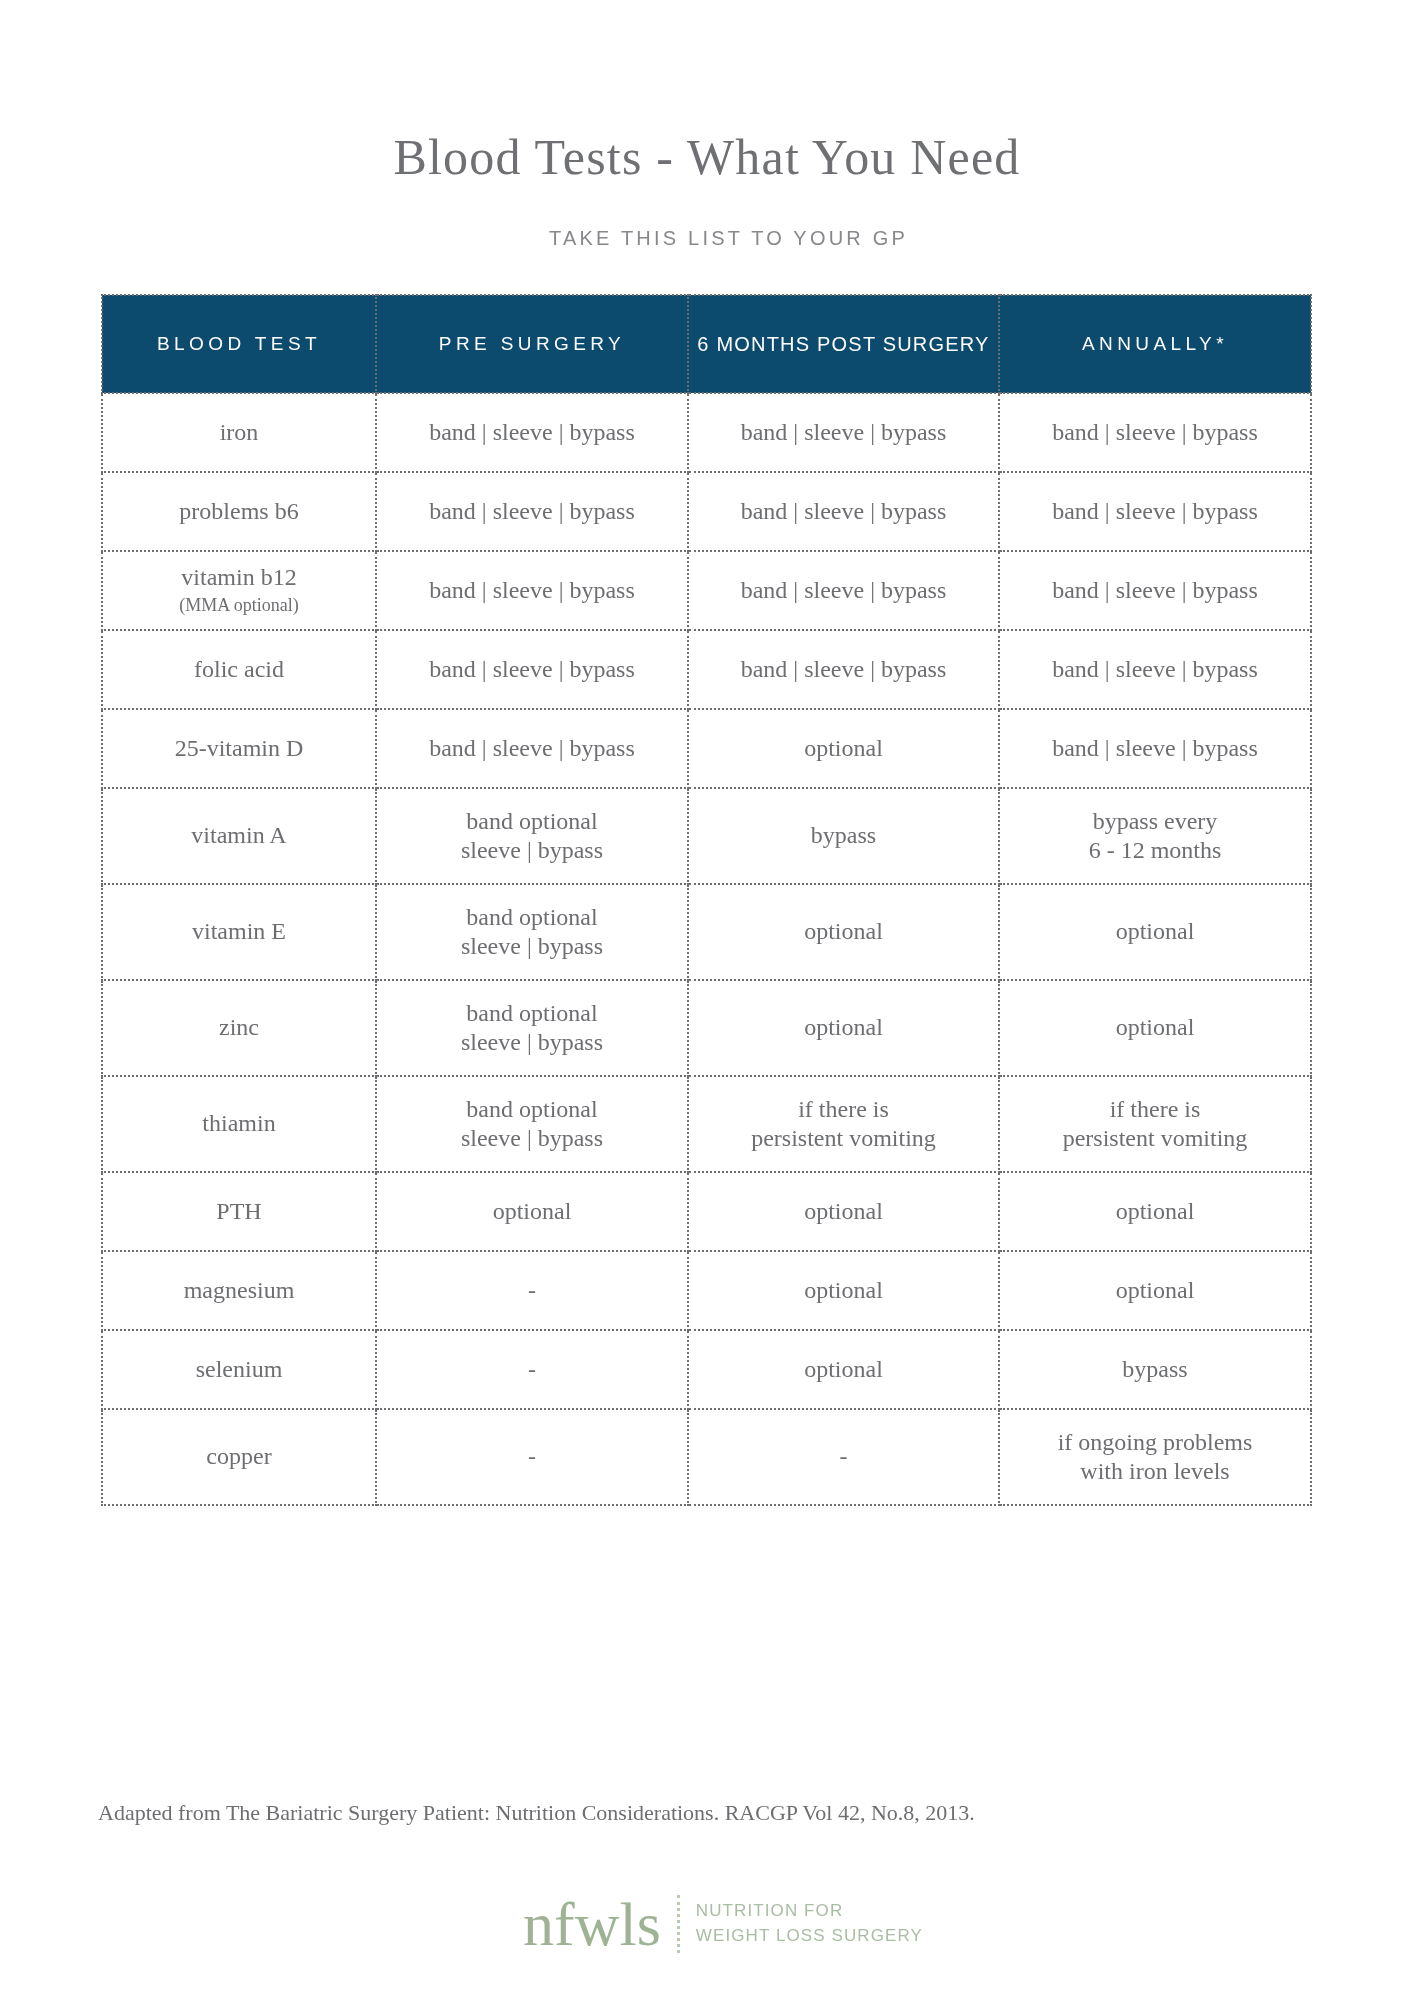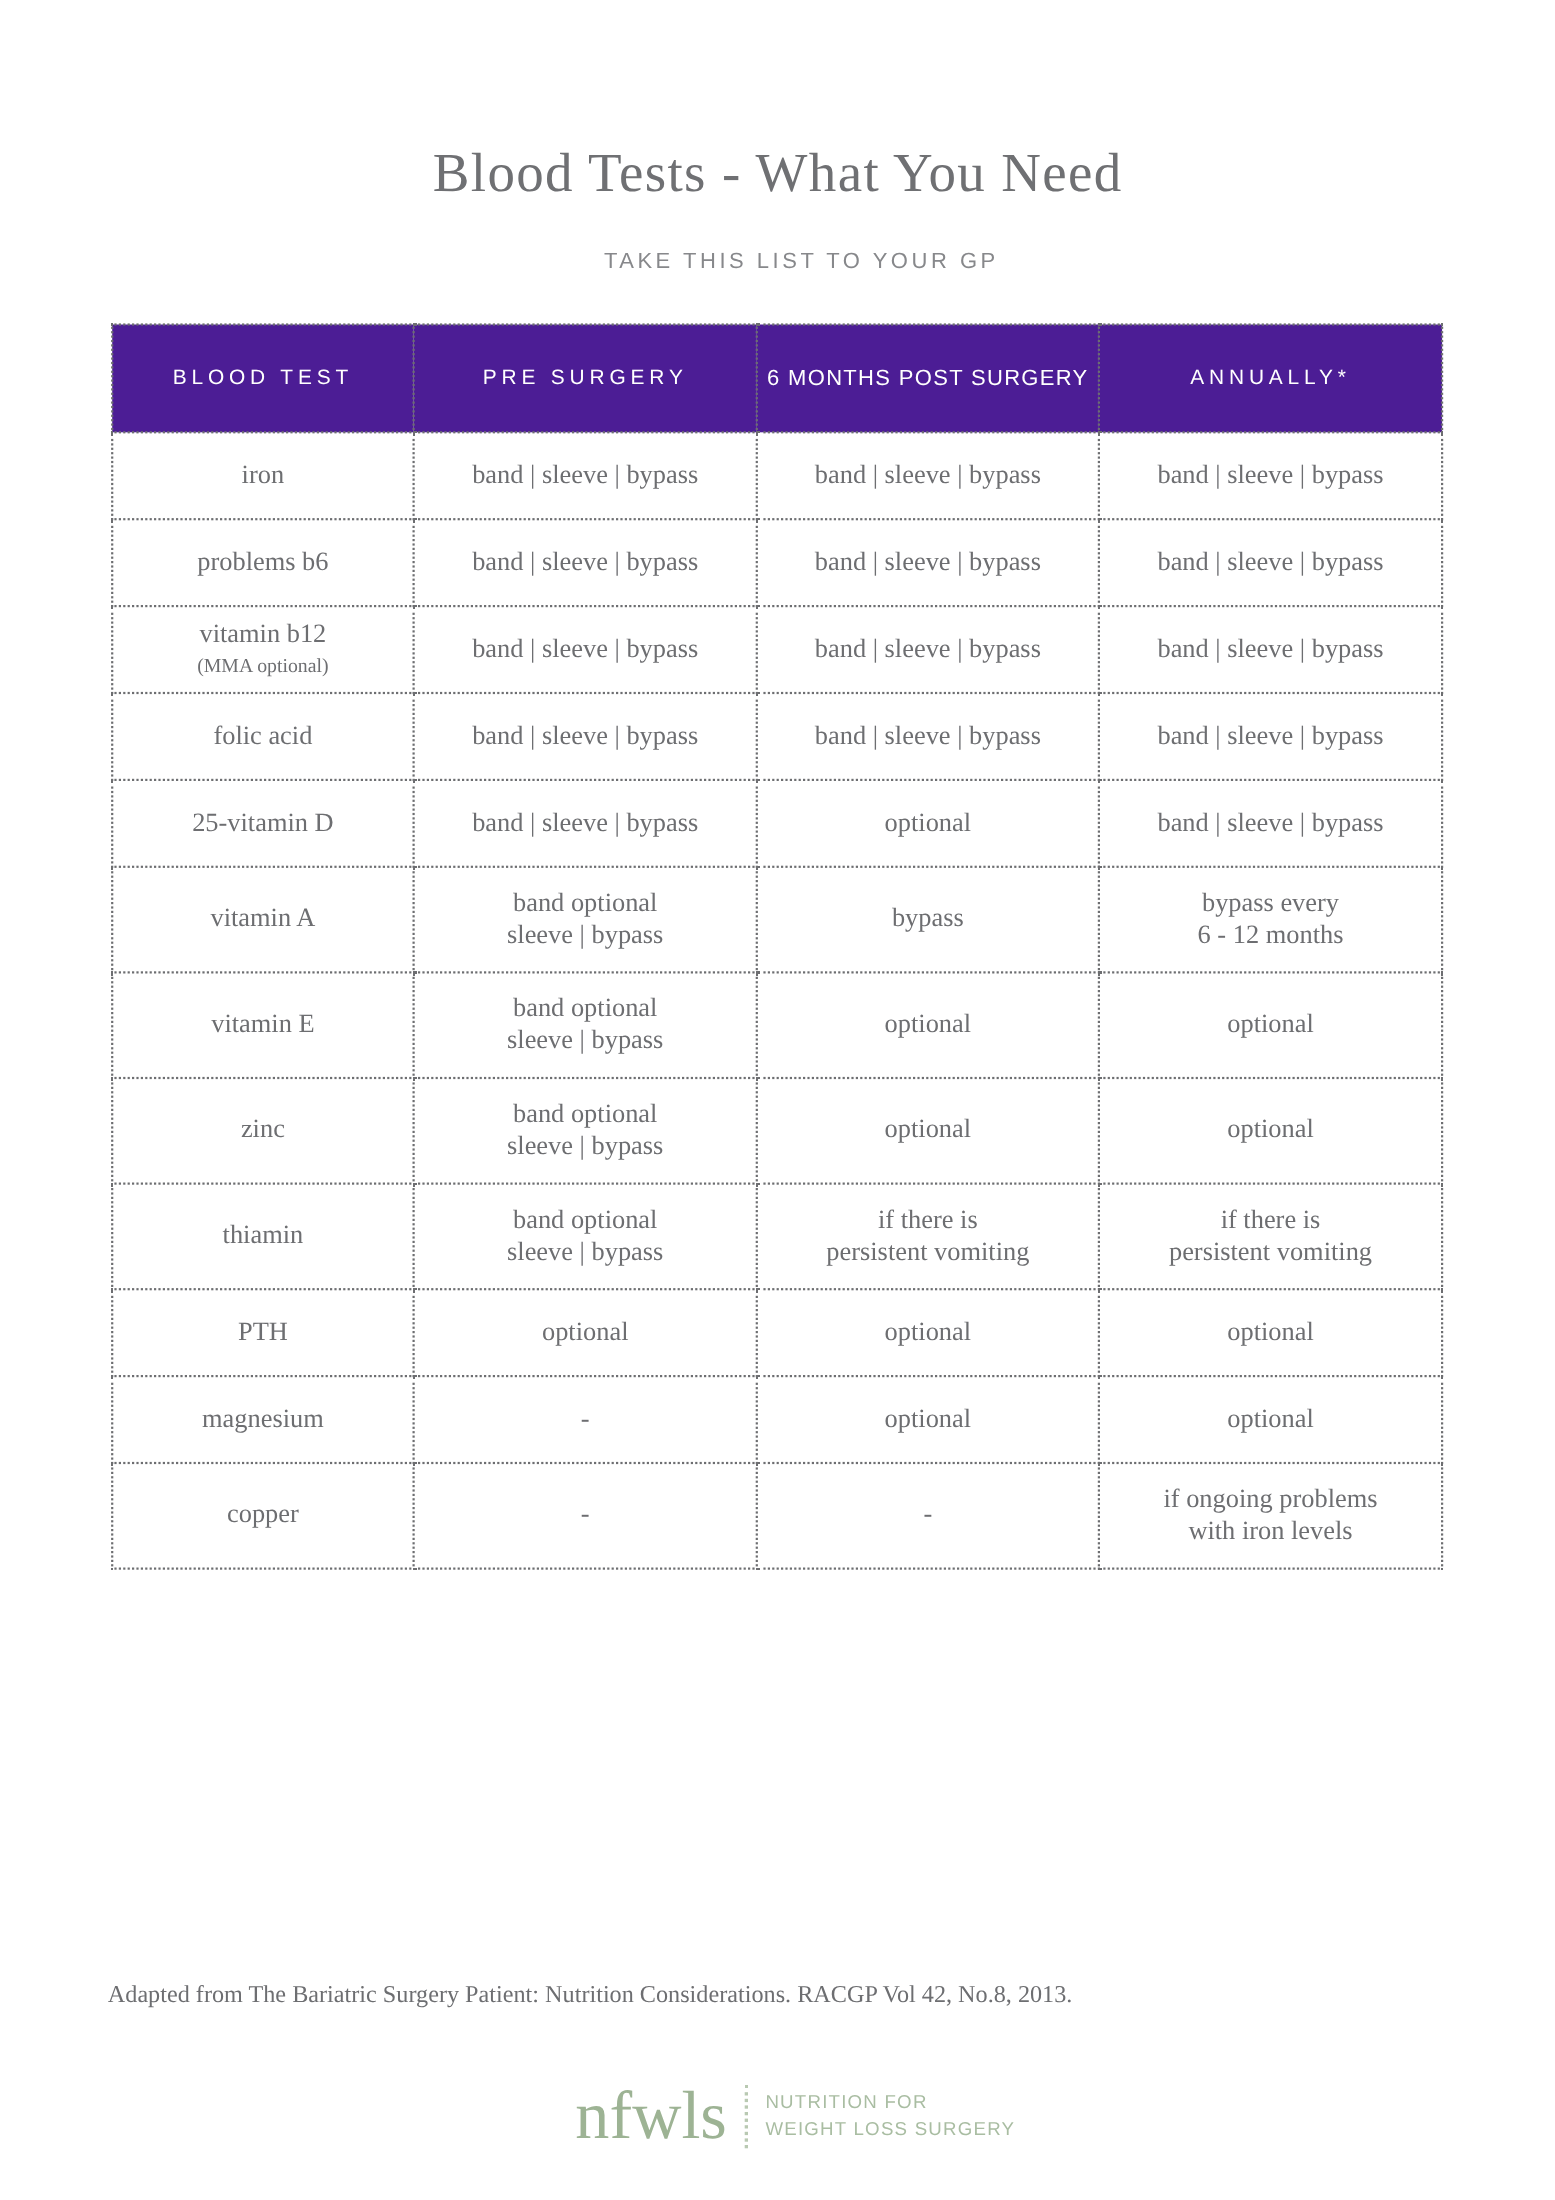--- a/index.html
+++ b/index.html
@@ -58,21 +58,21 @@
   table.bt col.c3 { width: 312px; }
 
   table.bt th, table.bt td {
     border: 2px dotted #6d6e71;
     text-align: center;
     vertical-align: middle;
     padding: 0 8px;
   }
 
   thead th {
-    background: #4c1d95;
+    background: #0c4a6e;
     color: #ffffff;
     height: 98px;
     font-family: "Liberation Sans", "DejaVu Sans", sans-serif;
     font-weight: 300;
     font-size: 19px;
     letter-spacing: 4.4px;
     line-height: 1.35;
   }
   thead th.tight { letter-spacing: 1.2px; font-size: 20px; }
 
@@ -321,20 +321,34 @@
             <td>
               <span class="ln">-</span>
             </td>
             <td>
               <span class="ln">optional</span>
             </td>
             <td>
               <span class="ln">optional</span>
             </td>
           </tr>
+          <tr>
+            <td>
+              <span class="ln">selenium</span>
+            </td>
+            <td>
+              <span class="ln">-</span>
+            </td>
+            <td>
+              <span class="ln">optional</span>
+            </td>
+            <td>
+              <span class="ln">bypass</span>
+            </td>
+          </tr>
           <tr class="tall">
             <td>
               <span class="ln">copper</span>
             </td>
             <td>
               <span class="ln">-</span>
             </td>
             <td>
               <span class="ln">-</span>
             </td>

